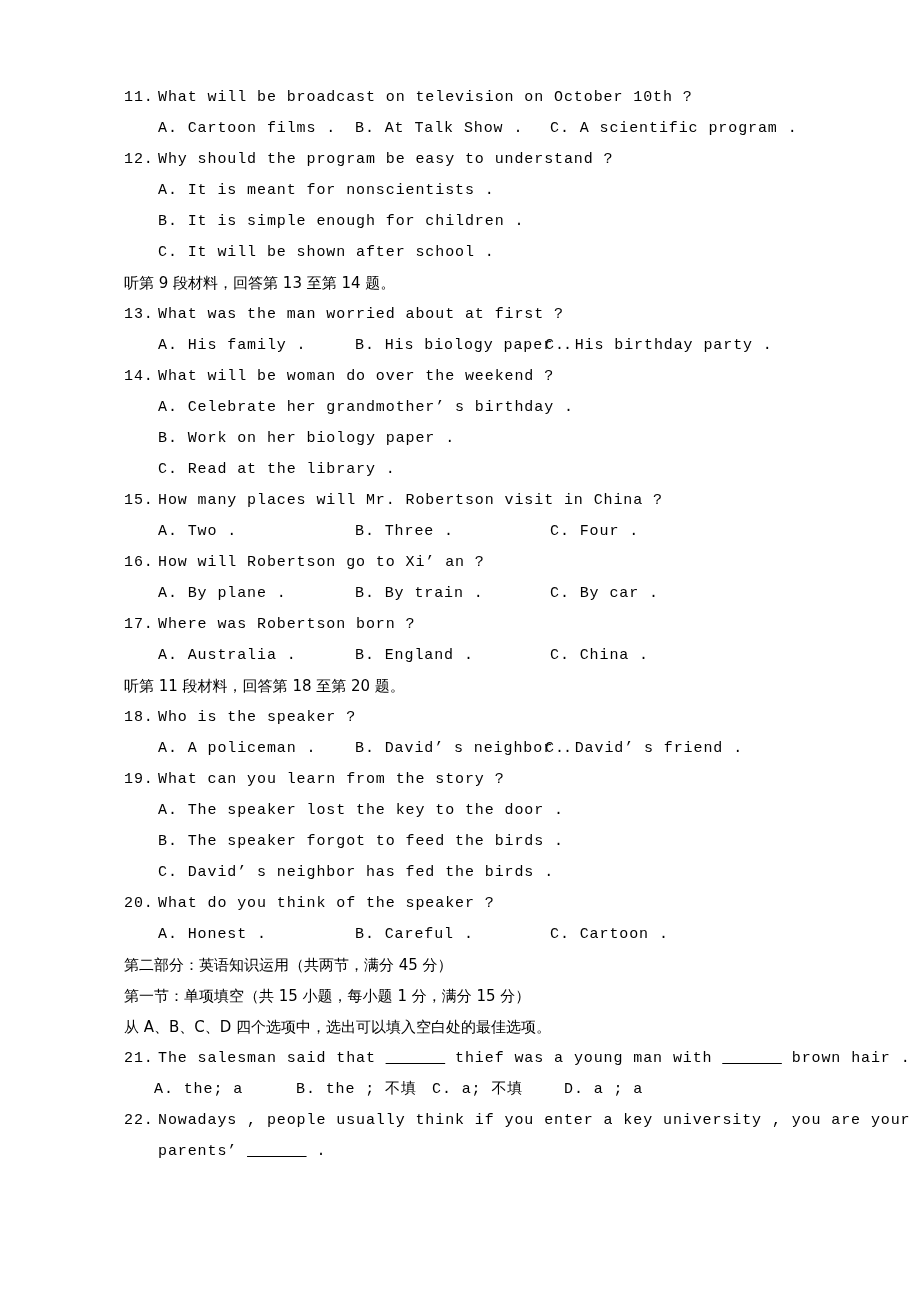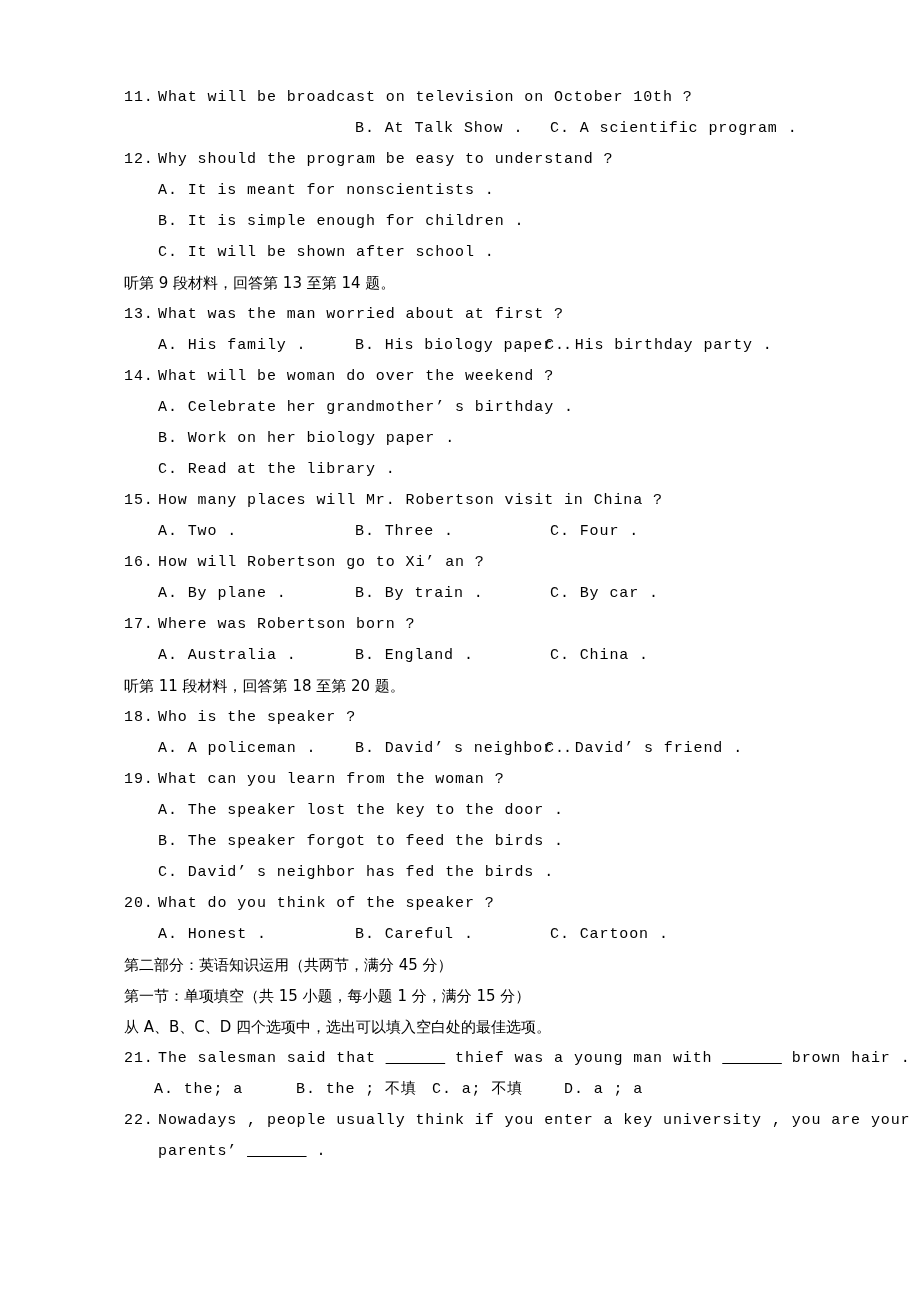--- a/index.html
+++ b/index.html
@@ -104,20 +104,21 @@
 </head>
 <body>
 
 <div class="page">
   <div class="content">
 
     <div class="line q-line">
       <span class="q-num">11.</span><span class="q-text">What will be broadcast on television on October 10th ?</span>
     </div>
     <div class="opt-row">
+      <span class="opt opt-a">A. Cartoon films .</span>
       <span class="opt opt-b">B. At Talk Show .</span>
       <span class="opt opt-c">C. A scientific program .</span>
     </div>
 
     <div class="line q-line">
       <span class="q-num">12.</span><span class="q-text">Why should the program be easy to understand ?</span>
     </div>
     <div class="opt-line">A. It is meant for nonscientists .</div>
     <div class="opt-line">B. It is simple enough for children .</div>
     <div class="opt-line">C. It will be shown after school .</div>
@@ -173,21 +174,21 @@
     <div class="line q-line">
       <span class="q-num">18.</span><span class="q-text">Who is the speaker ?</span>
     </div>
     <div class="opt-row tight">
       <span class="opt opt-a">A. A policeman .</span>
       <span class="opt opt-b">B. David’ s neighbor .</span>
       <span class="opt opt-c">C. David’ s friend .</span>
     </div>
 
     <div class="line q-line">
-      <span class="q-num">19.</span><span class="q-text">What can you learn from the woman ?</span>
+      <span class="q-num">19.</span><span class="q-text">What can you learn from the story ?</span>
     </div>
     <div class="opt-line">A. The speaker lost the key to the door .</div>
     <div class="opt-line">B. The speaker forgot to feed the birds .</div>
     <div class="opt-line">C. David’ s neighbor has fed the birds .</div>
 
     <div class="line q-line">
       <span class="q-num">20.</span><span class="q-text">What do you think of the speaker ?</span>
     </div>
     <div class="opt-row">
       <span class="opt opt-a">A. Honest .</span>

